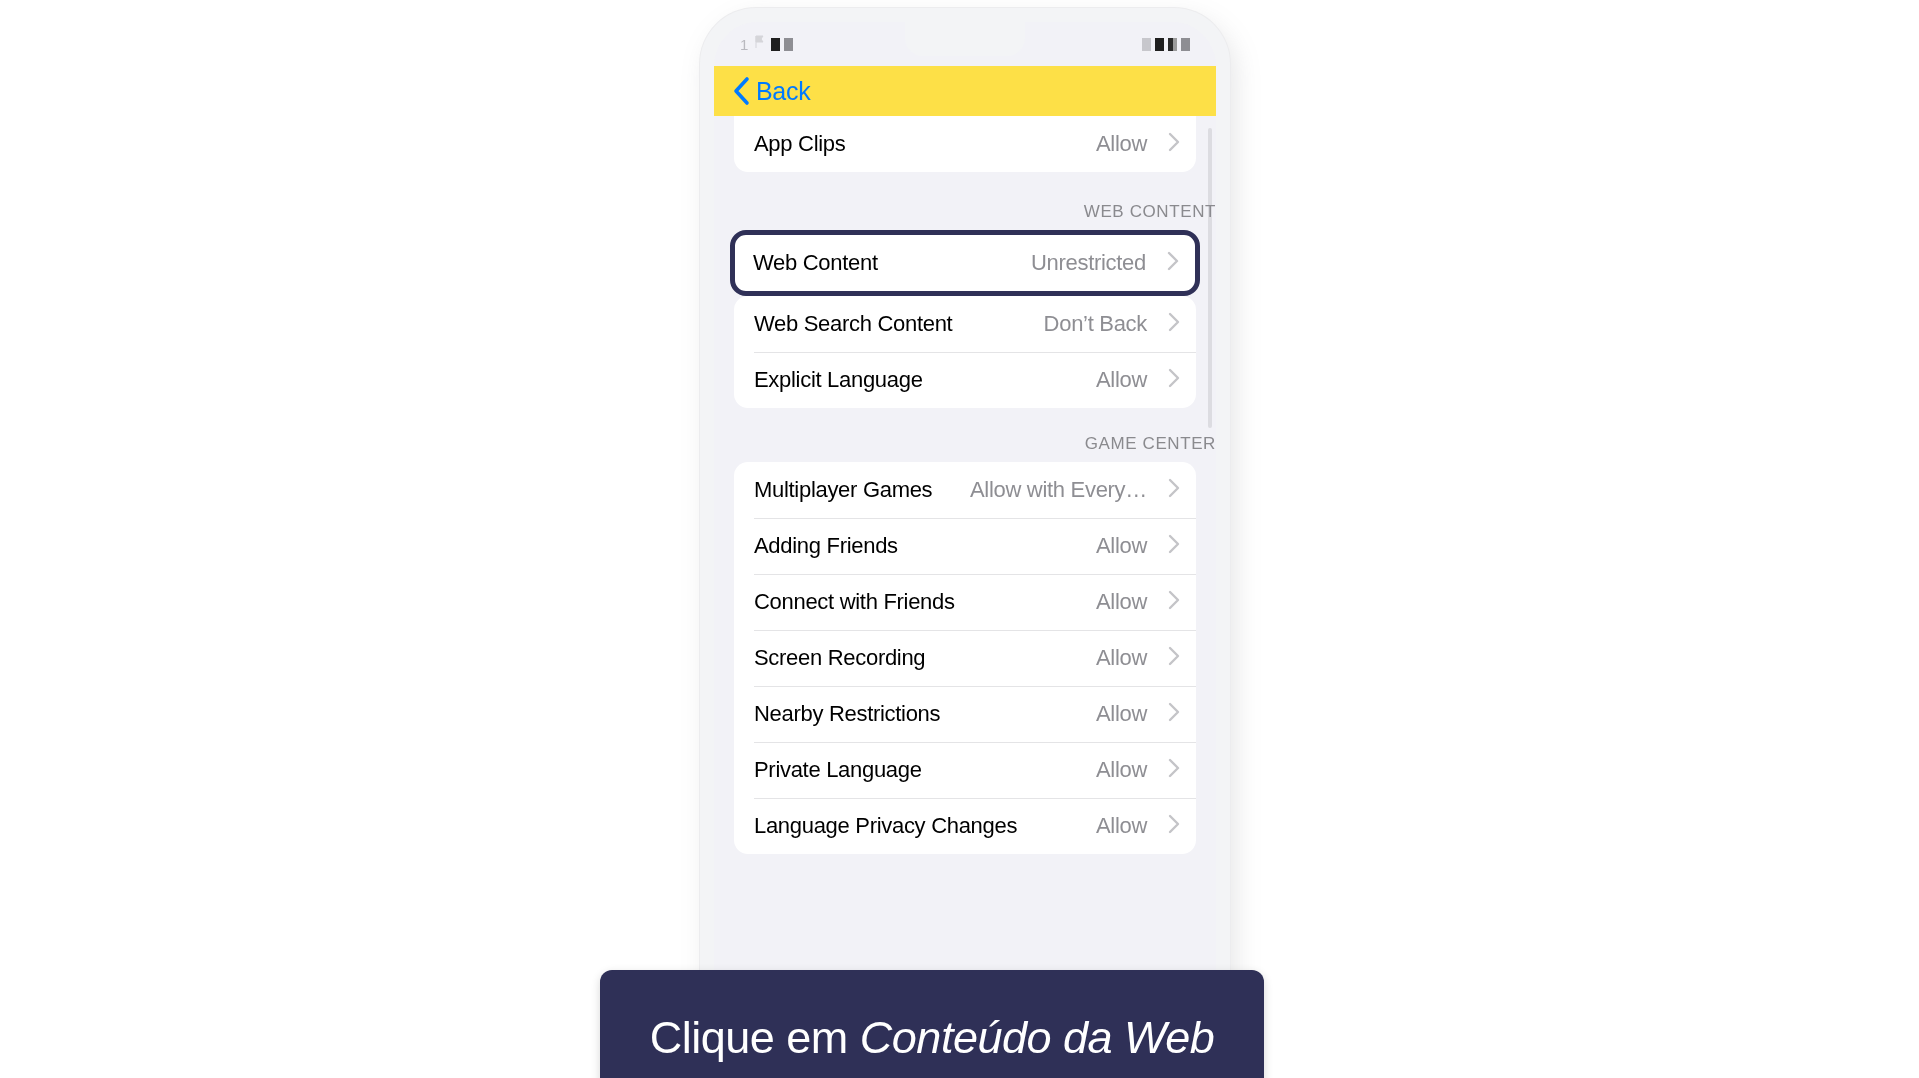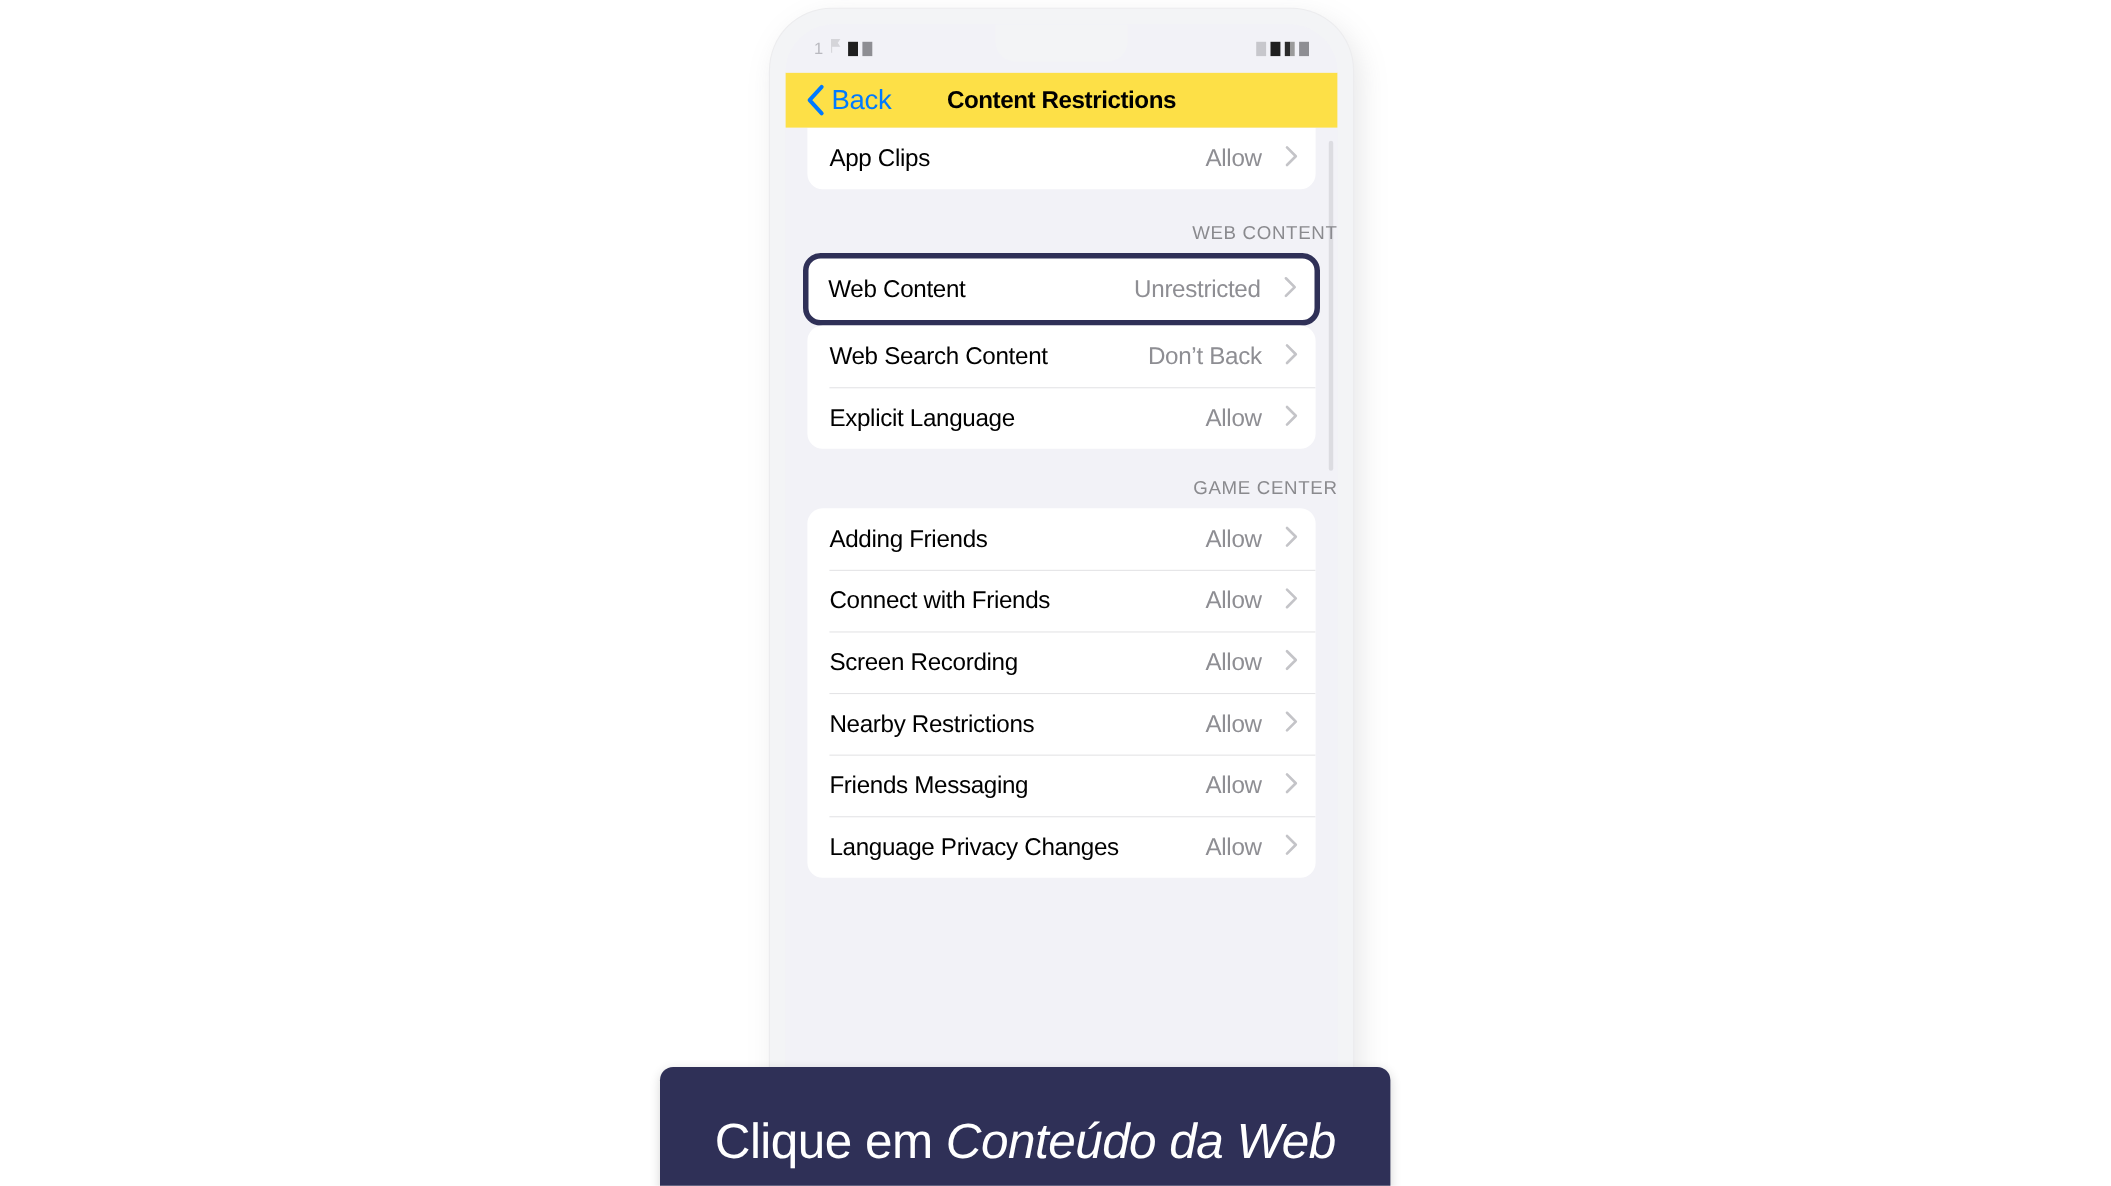--- a/index.html
+++ b/index.html
@@ -273,21 +273,20 @@
 
     <div id="nav-bar">
       <div id="back-button">
         <span>
           <svg width="18" height="30" viewBox="0 0 18 30">
               <path d="M15 3L4 15l11 12" fill="none" stroke="#007aff" stroke-width="3.6" stroke-linecap="round" stroke-linejoin="round"></path>
             </svg>
         </span>
         <span id="back-label">Back</span>
       </div>
-      <div id="nav-title">Content Restrictions</div>
     </div>
 
     <div id="content">
 
       <div class="card top-clipped">
         <div class="row">
           <span class="row-label">App Clips</span>
           <span class="row-right">
             <span class="row-value">Allow</span>
             <span class="chevron">
@@ -335,20 +334,31 @@
                   <path d="M2 2l8 8-8 8" fill="none" stroke="#c4c4c8" stroke-width="2.4" stroke-linecap="round" stroke-linejoin="round"></path>
                 </svg>
             </span>
           </span>
         </div>
       </div>
 
       <div class="section-header tight">GAME CENTER</div>
       <div class="card">
         <div class="row">
+          <span class="row-label">Multiplayer Games</span>
+          <span class="row-right">
+            <span class="row-value">Allow with Every…</span>
+            <span class="chevron">
+              <svg width="12" height="20" viewBox="0 0 12 20">
+                  <path d="M2 2l8 8-8 8" fill="none" stroke="#c4c4c8" stroke-width="2.4" stroke-linecap="round" stroke-linejoin="round"></path>
+                </svg>
+            </span>
+          </span>
+        </div>
+        <div class="row">
           <span class="row-label">Adding Friends</span>
           <span class="row-right">
             <span class="row-value">Allow</span>
             <span class="chevron">
               <svg width="12" height="20" viewBox="0 0 12 20">
                   <path d="M2 2l8 8-8 8" fill="none" stroke="#c4c4c8" stroke-width="2.4" stroke-linecap="round" stroke-linejoin="round"></path>
                 </svg>
             </span>
           </span>
         </div>
@@ -379,21 +389,21 @@
           <span class="row-right">
             <span class="row-value">Allow</span>
             <span class="chevron">
               <svg width="12" height="20" viewBox="0 0 12 20">
                   <path d="M2 2l8 8-8 8" fill="none" stroke="#c4c4c8" stroke-width="2.4" stroke-linecap="round" stroke-linejoin="round"></path>
                 </svg>
             </span>
           </span>
         </div>
         <div class="row">
-          <span class="row-label">Friends Messaging</span>
+          <span class="row-label">Private Language</span>
           <span class="row-right">
             <span class="row-value">Allow</span>
             <span class="chevron">
               <svg width="12" height="20" viewBox="0 0 12 20">
                   <path d="M2 2l8 8-8 8" fill="none" stroke="#c4c4c8" stroke-width="2.4" stroke-linecap="round" stroke-linejoin="round"></path>
                 </svg>
             </span>
           </span>
         </div>
         <div class="row">

